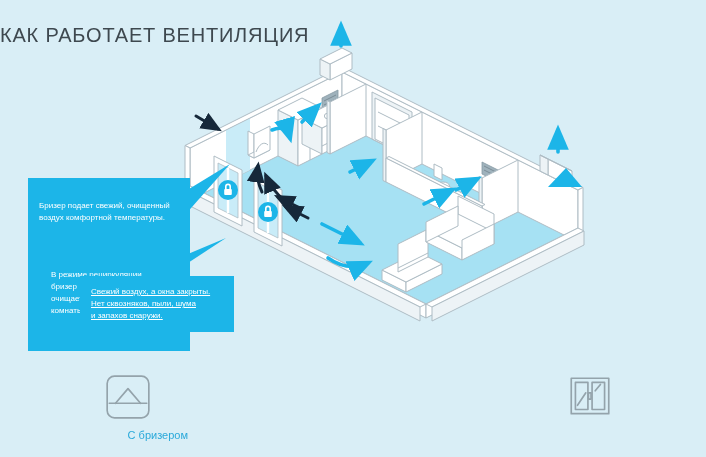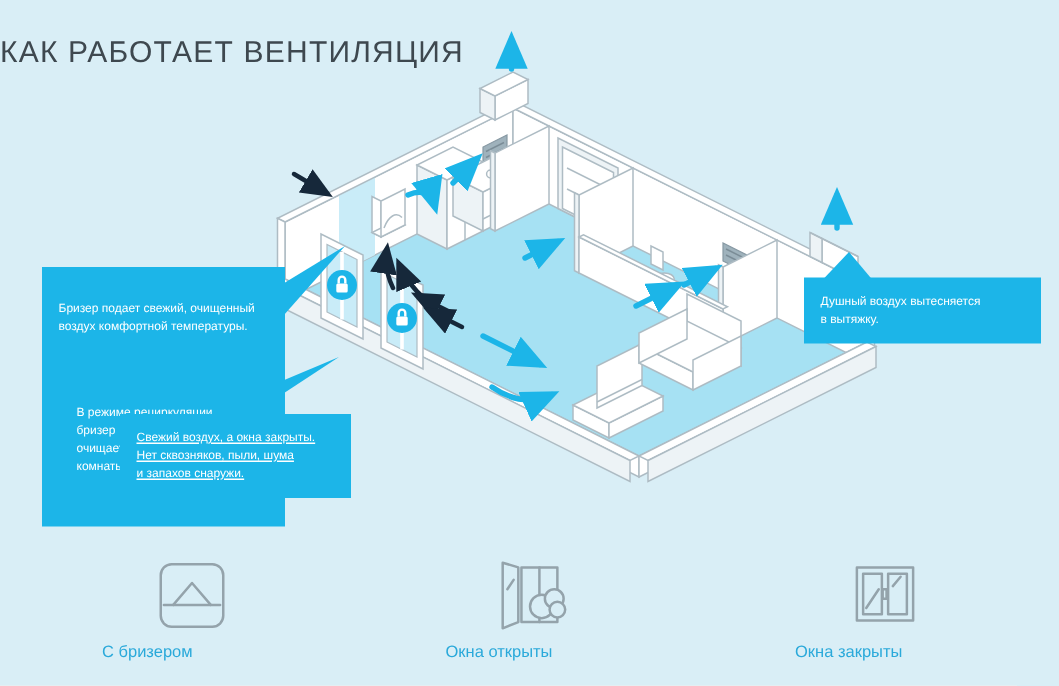--- a/index.html
+++ b/index.html
@@ -32,21 +32,21 @@
   .badge{fill:var(--accent-cyan);}
   .lockbody{fill:#ffffff;}
   .lockarc{fill:none;stroke:#ffffff;stroke-width:1.6;}
   .callout{
     position:absolute;background:var(--accent-cyan);color:#fff;
     font-size:8px;line-height:1.5;padding:10px 11px;white-space:pre-line;
   }
   .callout p{margin:0 0 21px;}
   .callout p:last-child{margin:12px;}
   .pointer{position:absolute;left:0;top:0;width:706px;height:457px;pointer-events:none;}
-  .legend-item{position:absolute;width:120px;text-align:left;}
+  .legend-item{position:absolute;width:120px;text-align:right;}
   .legend-icon{display:block;margin:0 auto;}
   .legend-icon *{stroke:#94a3ab;stroke-width:1.6;fill:none;stroke-linejoin:round;stroke-linecap:round;}
   .legend-icon .mask{fill:var(--background);}
   .legend-label{color:var(--legend-label);font-size:11px;margin-top:7px;}
 </style>
 </head>
 <body>
 
 <div class="stage">
 
@@ -227,48 +227,33 @@
 
   <div class="callout" style="left:28px;top:178px;width:140px;">
     <p>Бризер подает свежий, очищенный
 воздух комфортной температуры.</p>
     <p>В режиме рециркуляции бризер
 очищает воздух внутри комнаты.</p>
   </div>
   <div class="callout" style="left:80px;top:276px;width:132px;text-decoration:underline;">Свежий воздух, а окна закрыты.
 Нет сквозняков, пыли, шума
 и запахов снаружи.</div>
-  <div class="callout" style="left:536px;top:185px;width:136px;">Душный воздух вытесняется
-в вытяжку.</div>
 
   <div class="legend-item" style="left:68px;top:372px;">
     <svg class="legend-icon" width="50" height="50" viewBox="0 0 48 48">
       <rect x="4" y="4" width="40" height="40" rx="7"></rect>
       <line x1="6" y1="30" x2="42" y2="30"></line>
       <path d="M12,30 L24,16 L36,30"></path>
     </svg>
     <div class="legend-label">С бризером</div>
-  </div>
-  <div class="legend-item" style="left:297px;top:372px;">
-    <svg class="legend-icon" width="50" height="50" viewBox="0 0 48 48">
-      <rect x="15" y="6" width="23" height="35"></rect>
-      <line x1="26.5" y1="6" x2="26.5" y2="41"></line>
-      <polygon points="3,3 13,6 13,41 3,45"></polygon>
-      <line x1="6" y1="20" x2="10" y2="14"></line>
-      <circle class="mask" cx="28" cy="31" r="7.5"></circle>
-      <circle class="mask" cx="36" cy="26" r="6"></circle>
-      <circle class="mask" cx="38" cy="33" r="5"></circle>
-    </svg>
-    <div class="legend-label">Окна открыты</div>
   </div>
   <div class="legend-item" style="left:530px;top:372px;">
     <svg class="legend-icon" width="50" height="50" viewBox="0 0 48 48">
       <rect x="6" y="6" width="36" height="34"></rect>
       <rect x="10" y="10" width="12" height="26"></rect>
       <rect x="26" y="10" width="12" height="26"></rect>
       <line x1="12" y1="32" x2="20" y2="20"></line>
       <line x1="29" y1="18" x2="34" y2="12"></line>
       <rect x="22.5" y="20" width="2.5" height="6"></rect>
     </svg>
-    <div class="legend-label">Окна закрыты</div>
   </div>
 
 </div>
 
 </body></html>

